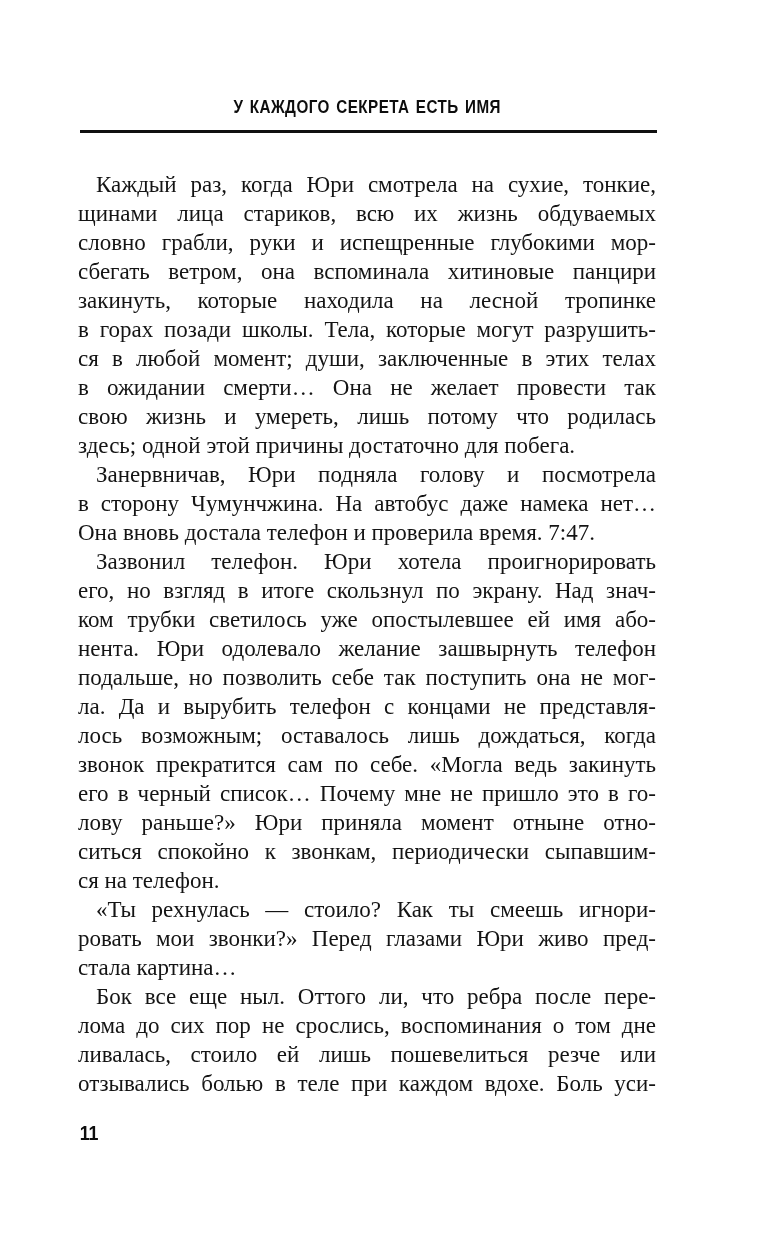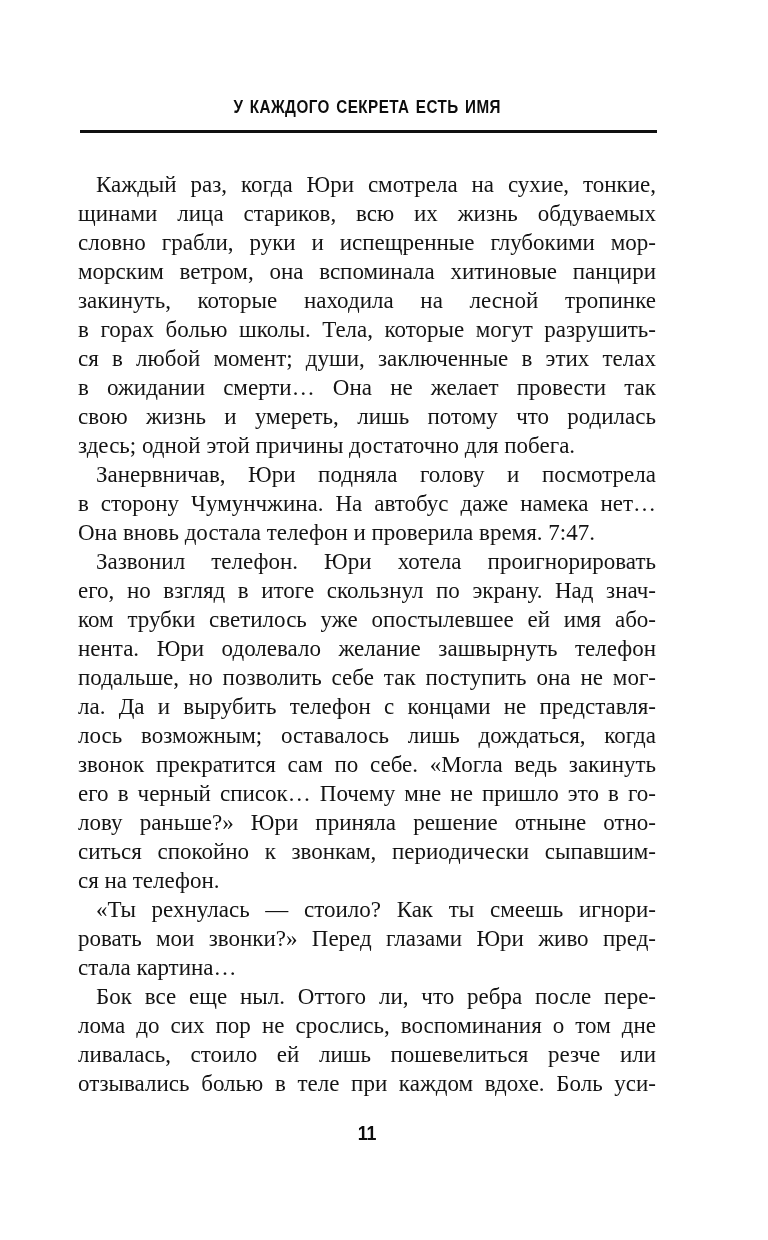--- a/index.html
+++ b/index.html
@@ -53,21 +53,20 @@
   }
   .line.just {
     white-space: normal;
     text-align: justify;
     text-align-last: justify;
   }
   .line.indent { text-indent: 18px; }
   .page-number {
     position: absolute;
     top: 1121px; left: 78px; width: 578px;
-    text-align: center;
     font-family: "Liberation Sans", sans-serif;
     font-weight: bold;
     font-size: 21px;
     line-height: 24px;
     color: #0d0d0d;
   }
   .page-number .condensed {
     display: inline-block;
     transform: scaleX(0.85);
     transform-origin: center;
@@ -81,40 +80,40 @@
   <div class="running-header">
     <span class="condensed">У КАЖДОГО СЕКРЕТА ЕСТЬ ИМЯ</span>
   </div>
 
   <div class="header-rule"></div>
 
   <div class="body-text">
       <div class="line just indent">Каждый раз, когда Юри смотрела на сухие, тонкие,</div>
       <div class="line just">щинами лица стариков, всю их жизнь обдуваемых</div>
       <div class="line just">словно грабли, руки и испещренные глубокими мор-</div>
-      <div class="line just">морским ветром, она вспоминала хитиновые панцири</div>
+      <div class="line just">сбегать ветром, она вспоминала хитиновые панцири</div>
       <div class="line just">закинуть, которые находила на лесной тропинке</div>
-      <div class="line just">в горах болью школы. Тела, которые могут разрушить-</div>
+      <div class="line just">в горах позади школы. Тела, которые могут разрушить-</div>
       <div class="line just">ся в любой момент; души, заключенные в этих телах</div>
       <div class="line just">в ожидании смерти… Она не желает провести так</div>
       <div class="line just">свою жизнь и умереть, лишь потому что родилась</div>
       <div class="line">здесь; одной этой причины достаточно для побега.</div>
       <div class="line just indent">Занервничав, Юри подняла голову и посмотрела</div>
       <div class="line just">в сторону Чумунчжина. На автобус даже намека нет…</div>
       <div class="line">Она вновь достала телефон и проверила время. 7:47.</div>
       <div class="line just indent">Зазвонил телефон. Юри хотела проигнорировать</div>
       <div class="line just">его, но взгляд в итоге скользнул по экрану. Над знач-</div>
       <div class="line just">ком трубки светилось уже опостылевшее ей имя або-</div>
       <div class="line just">нента. Юри одолевало желание зашвырнуть телефон</div>
       <div class="line just">подальше, но позволить себе так поступить она не мог-</div>
       <div class="line just">ла. Да и вырубить телефон с концами не представля-</div>
       <div class="line just">лось возможным; оставалось лишь дождаться, когда</div>
       <div class="line just">звонок прекратится сам по себе. «Могла ведь закинуть</div>
       <div class="line just">его в черный список… Почему мне не пришло это в го-</div>
-      <div class="line just">лову раньше?» Юри приняла решение отныне отно-</div>
+      <div class="line just">лову раньше?» Юри приняла момент отныне отно-</div>
       <div class="line just">ситься спокойно к звонкам, периодически сыпавшим-</div>
       <div class="line">ся на телефон.</div>
       <div class="line just indent">«Ты рехнулась — стоило? Как ты смеешь игнори-</div>
       <div class="line just">ровать мои звонки?» Перед глазами Юри живо пред-</div>
       <div class="line">стала картина…</div>
       <div class="line just indent">Бок все еще ныл. Оттого ли, что ребра после пере-</div>
       <div class="line just">лома до сих пор не срослись, воспоминания о том дне</div>
       <div class="line just">ливалась, стоило ей лишь пошевелиться резче или</div>
       <div class="line just">отзывались болью в теле при каждом вдохе. Боль уси-</div>
     </div>

